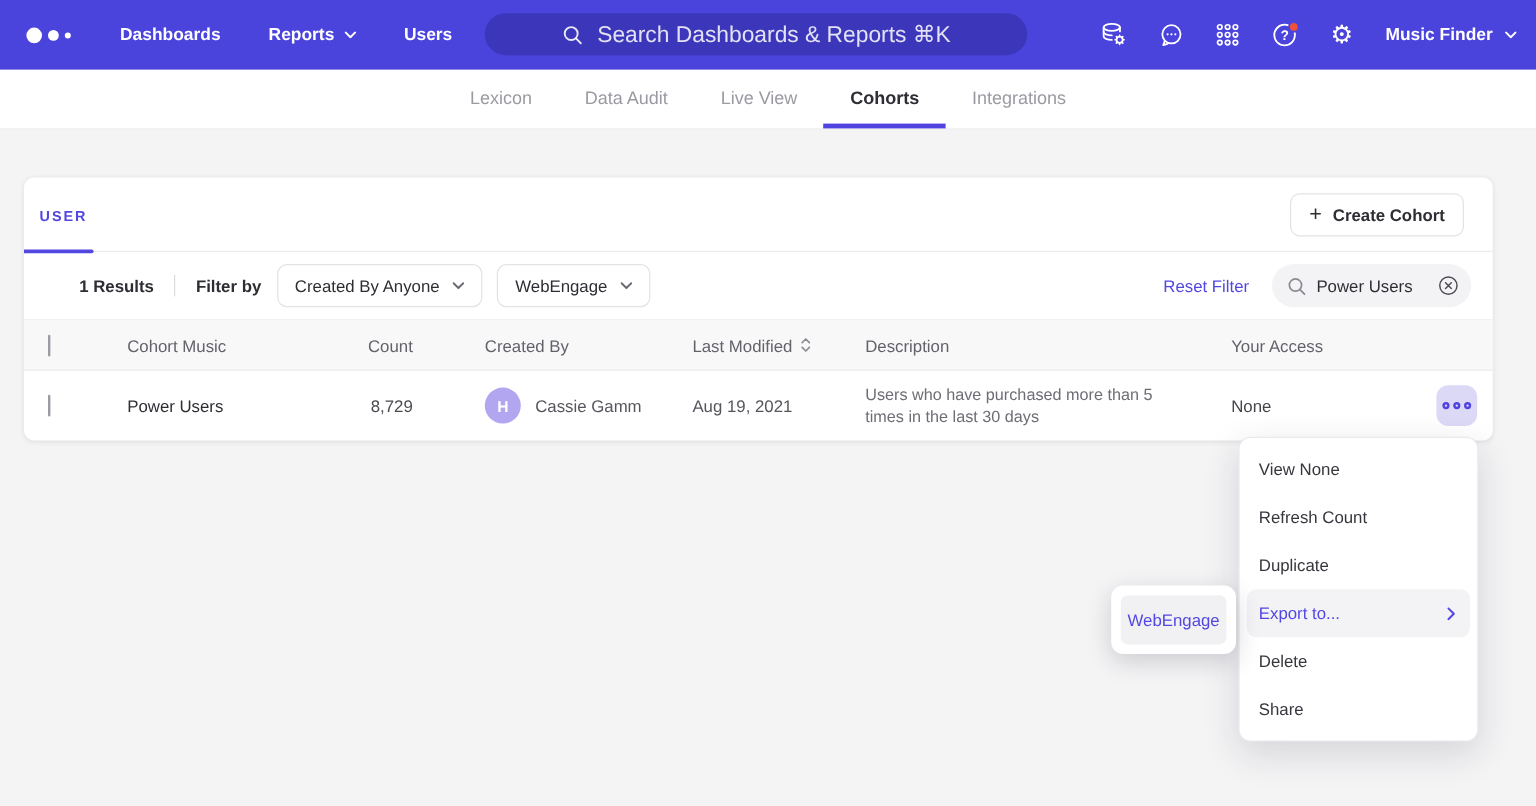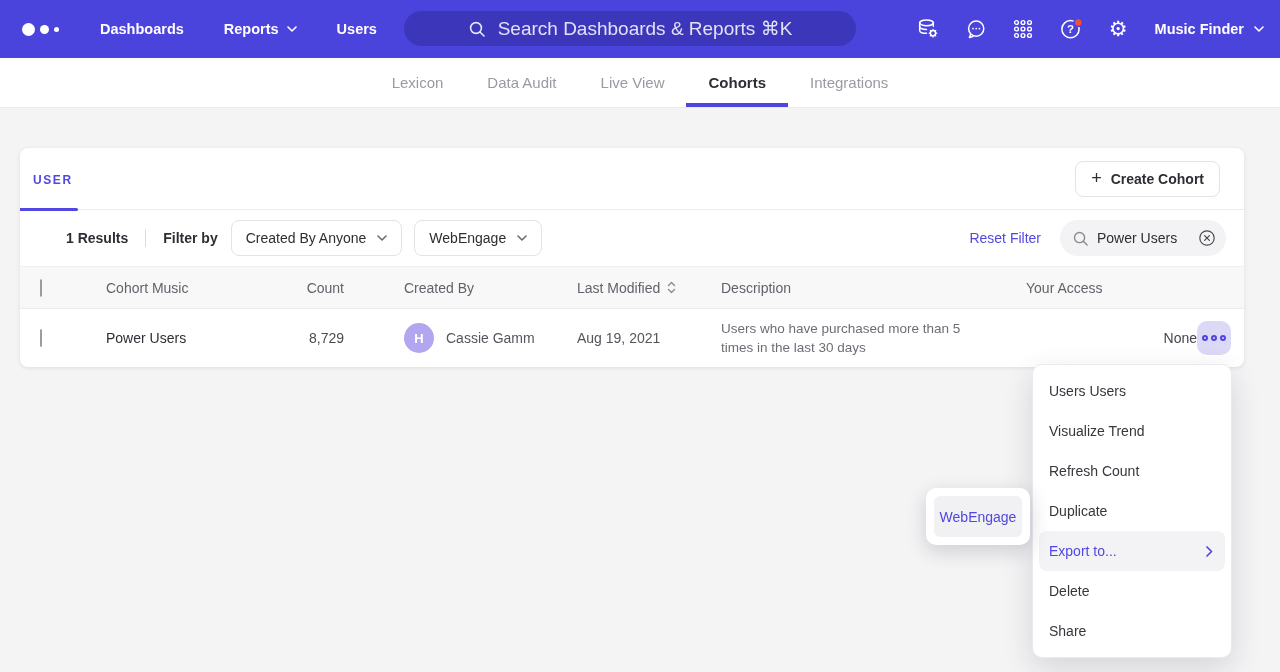--- a/index.html
+++ b/index.html
@@ -55,21 +55,21 @@
   .checkbox { width:19px; height:19px; border:1.5px solid #9b9ba3; border-radius:4px; background:#fff; cursor:pointer; }
   .th-count, .cell-count { text-align:right; }
   .th-created, .cell-created { padding-left:60px; }
   .th-modified { display:flex; align-items:center; gap:7px; cursor:pointer; }
   .cell-name { color:#2d2d33; cursor:pointer; }
   .cell-count { color:#4a4a51; }
   .cell-created { display:flex; align-items:center; gap:12px; color:#55555d; }
   .avatar { width:30px; height:30px; border-radius:50%; background:#b3a6f1; color:#fff; display:flex; align-items:center; justify-content:center; font-size:13px; font-weight:600; flex:none; }
   .cell-date { color:#55555d; }
   .cell-desc { color:#6d6d75; font-size:13.5px; line-height:1.42; padding-right:56px; }
-  .cell-access { color:#45454c;text-align:right; }
+  .cell-access { color:#45454c; }
   .ooo-btn { width:34px; height:34px; background:#dcd9f7; border:none; border-radius:10px; display:flex; align-items:center; justify-content:center; gap:2.5px; cursor:pointer; }
   .ring { width:6.5px; height:6.5px; border:2px solid #4f44e0; border-radius:50%; }
   
   .ctx-menu { position:absolute; left:1032px; top:364px; width:200px; background:#fff; border:1px solid #eaeaee; border-radius:10px; box-shadow:0 10px 30px rgba(30,30,50,0.14); padding:6px 0; z-index:10; }
   .menu-item { height:40px; display:flex; align-items:center; padding:0 16px; font-size:14px; color:#36363d; cursor:pointer; }
   .menu-item.hl { margin:0 6px; padding:0 12px 0 10px; border-radius:8px; background:#f3f3f6; color:#5247e0; justify-content:space-between; }
   
   .ctx-submenu { position:absolute; left:926px; top:488px; width:104px; background:#fff; border-radius:10px; box-shadow:0 6px 20px rgba(30,30,50,0.18); padding:8px; z-index:11; }
   .sub-item { height:41px; background:#f1f1f4; border-radius:6px; display:flex; align-items:center; justify-content:center; font-size:14px; color:#5247e0; cursor:pointer; }
   svg { flex:none; }
@@ -235,22 +235,21 @@
       <button class="ooo-btn">
         <span class="ring"></span>
           <span class="ring"></span>
           <span class="ring"></span>
       </button>
     </div>
   </div>
 </section>
 
 <div class="ctx-menu">
-  <div class="menu-item">Users Users</div>
-  <div class="menu-item">Visualize Trend</div>
+  <div class="menu-item">View None</div>
   <div class="menu-item">Refresh Count</div>
   <div class="menu-item">Duplicate</div>
   <div class="menu-item hl">
     <span>Export to...</span>
     <svg width="7" height="11" viewBox="0 0 7 11" fill="none" stroke="#5247e0" stroke-width="1.7" stroke-linecap="round" stroke-linejoin="round">
         <path d="M1 1l4.5 4.5L1 10"></path>
       </svg>
   </div>
   <div class="menu-item">Delete</div>
   <div class="menu-item">Share</div>

